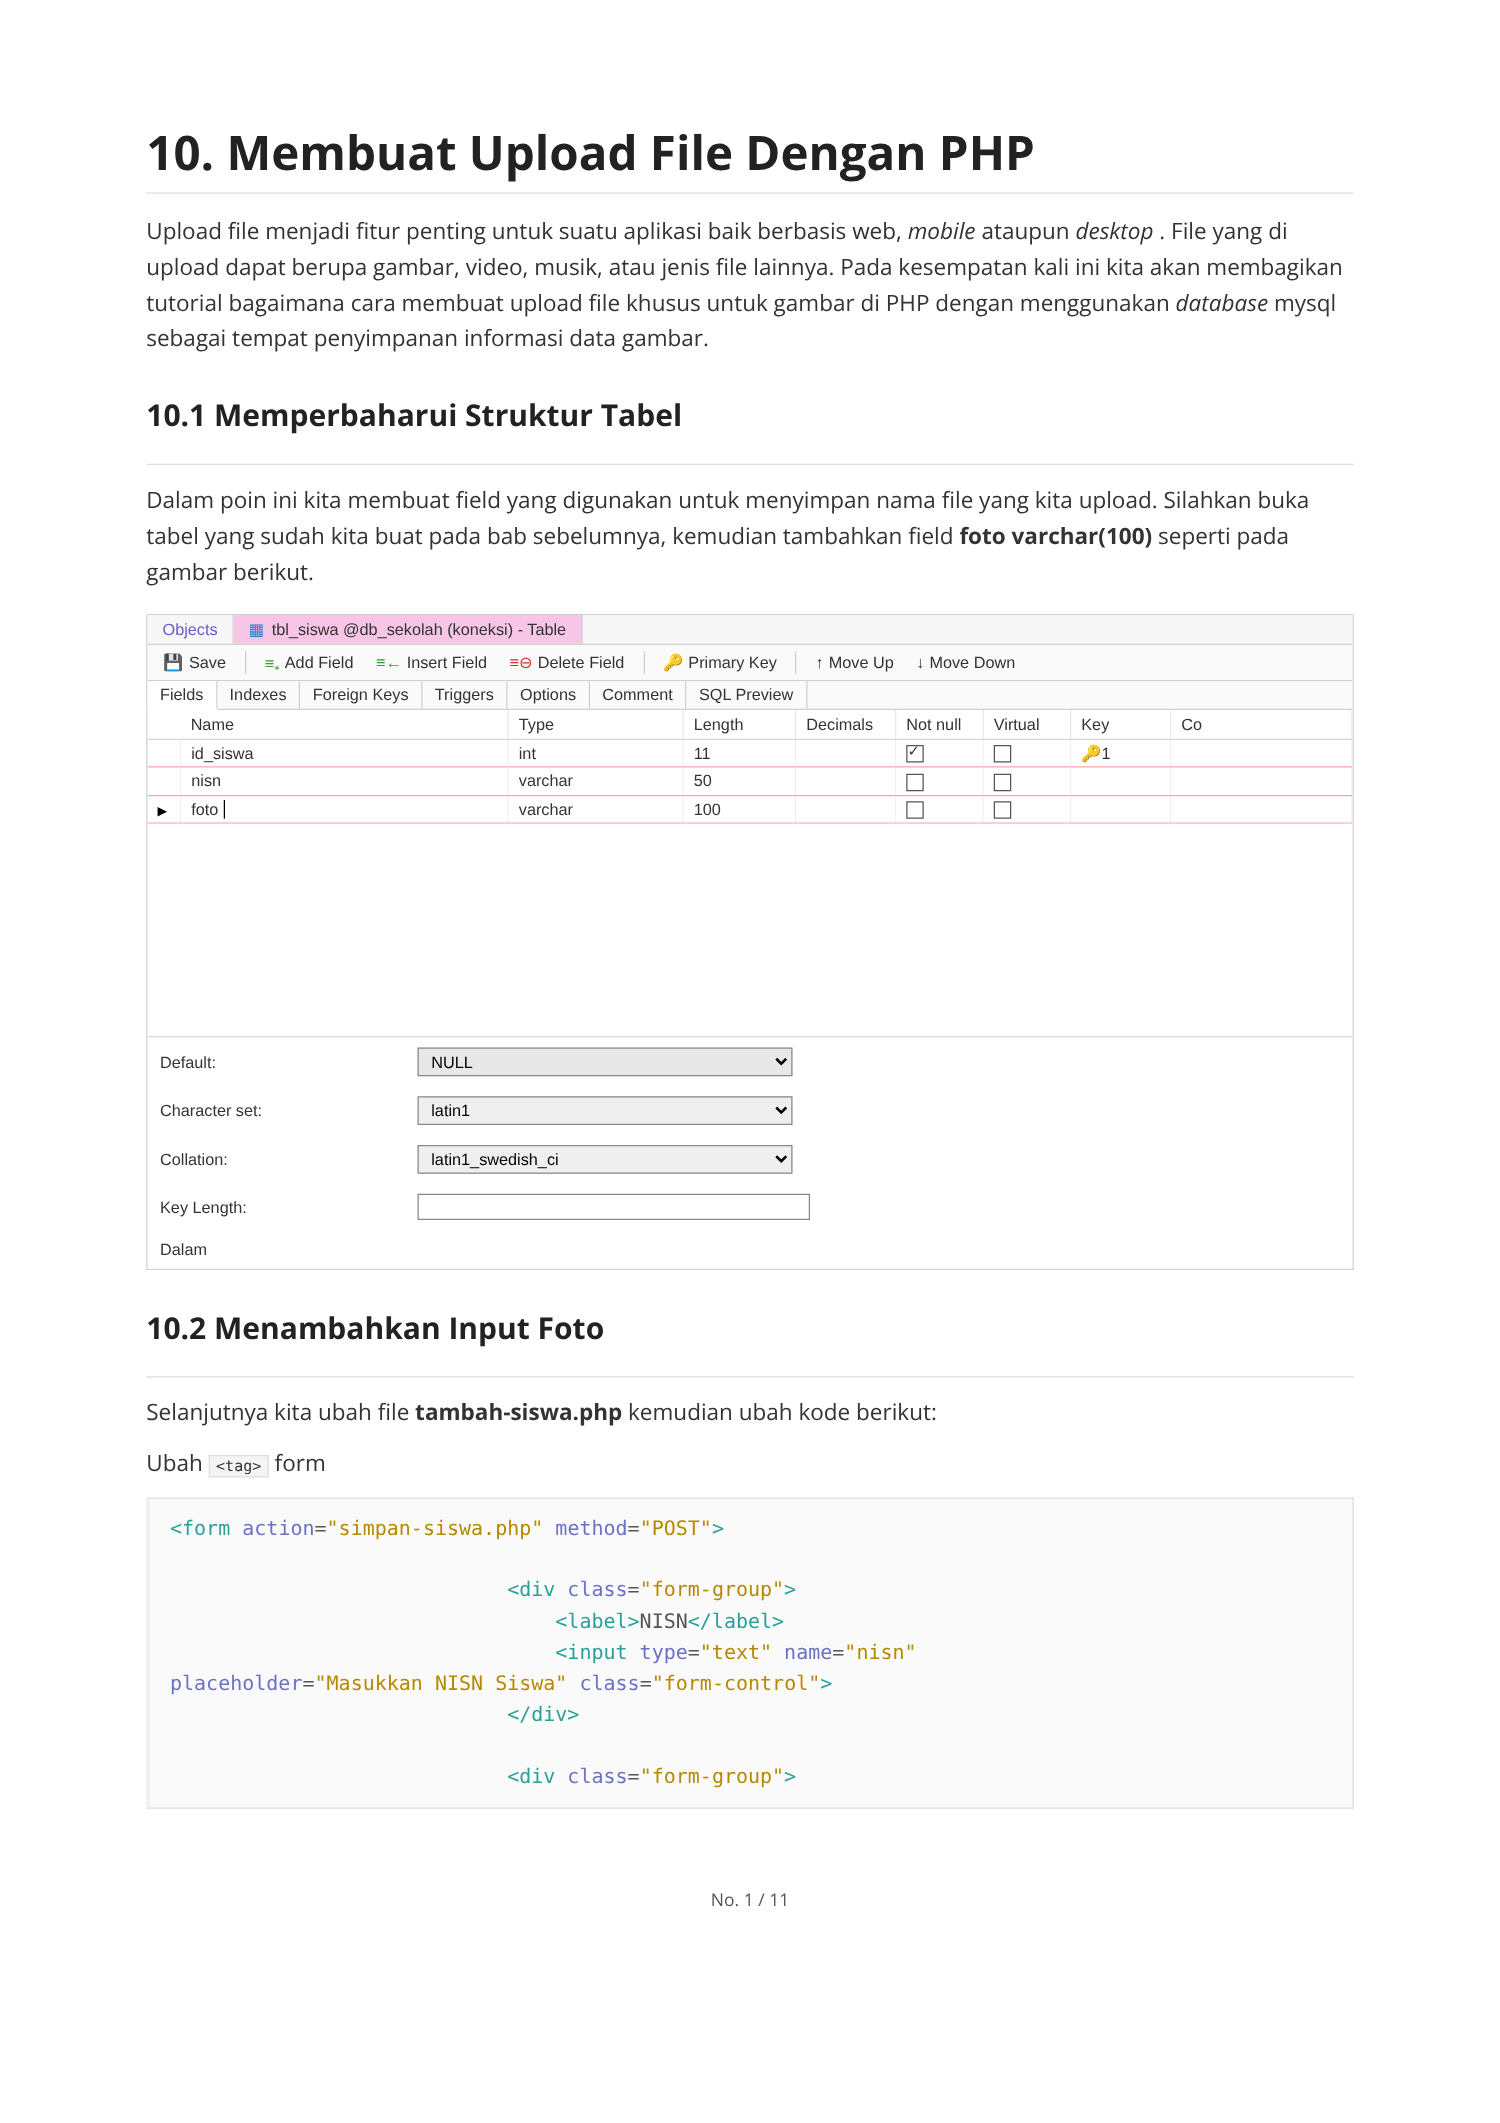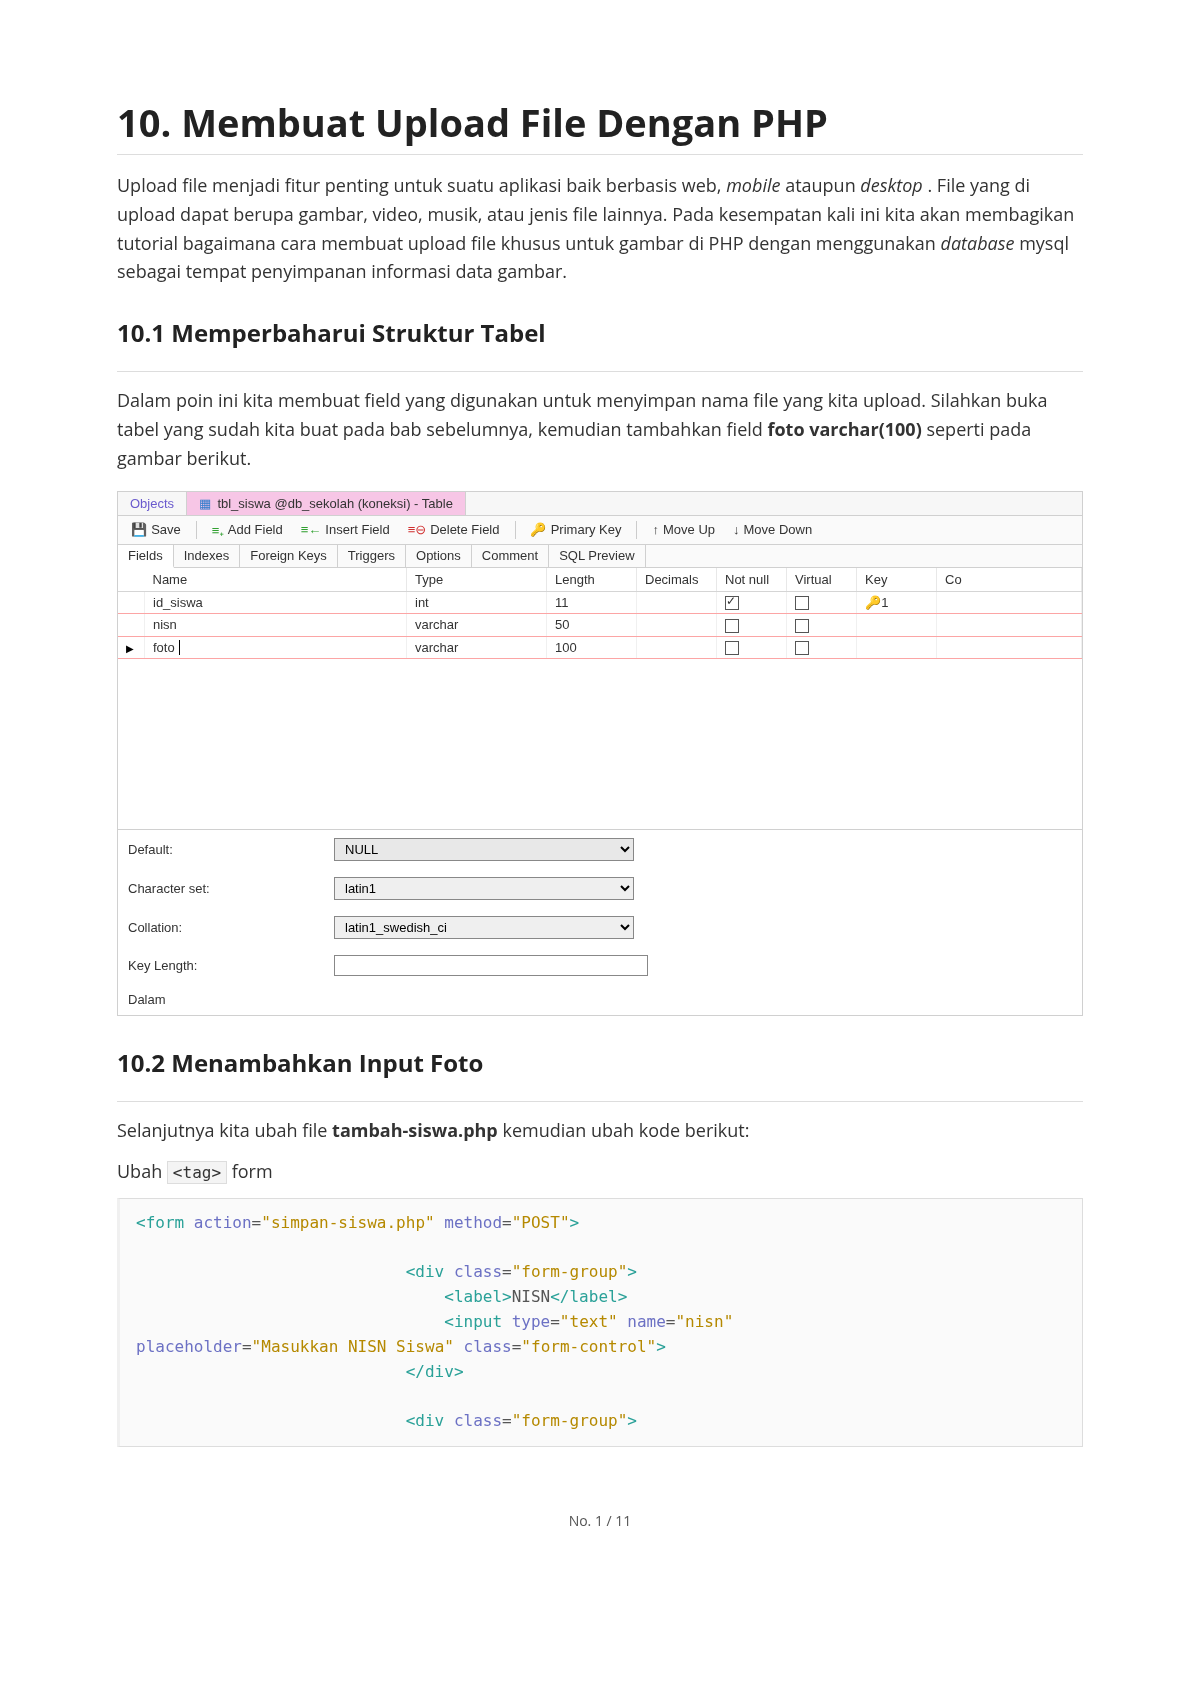--- a/index.html
+++ b/index.html
@@ -150,21 +150,21 @@
   }
   .db-props .null-sel { background:#e8e8e8; }
   .db-props label.chklabel { grid-column: 1 / span 2; }
 
   
   code.inline {
     background: #f4f4f4;
     border: 1px solid #ddd;
     padding: 1px 5px;
     font-family: Consolas, monospace;
-    font-size: 16px;
+    font-size: 12px;
   }
   pre.code {
     background: #fafafa;
     border: 1px solid #ddd;
     border-left: 3px solid #f0f0f0;
     padding: 12px 16px;
     font-family: Consolas, monospace;
     font-size: 16px;
     line-height: 1.55;
     white-space: pre;

